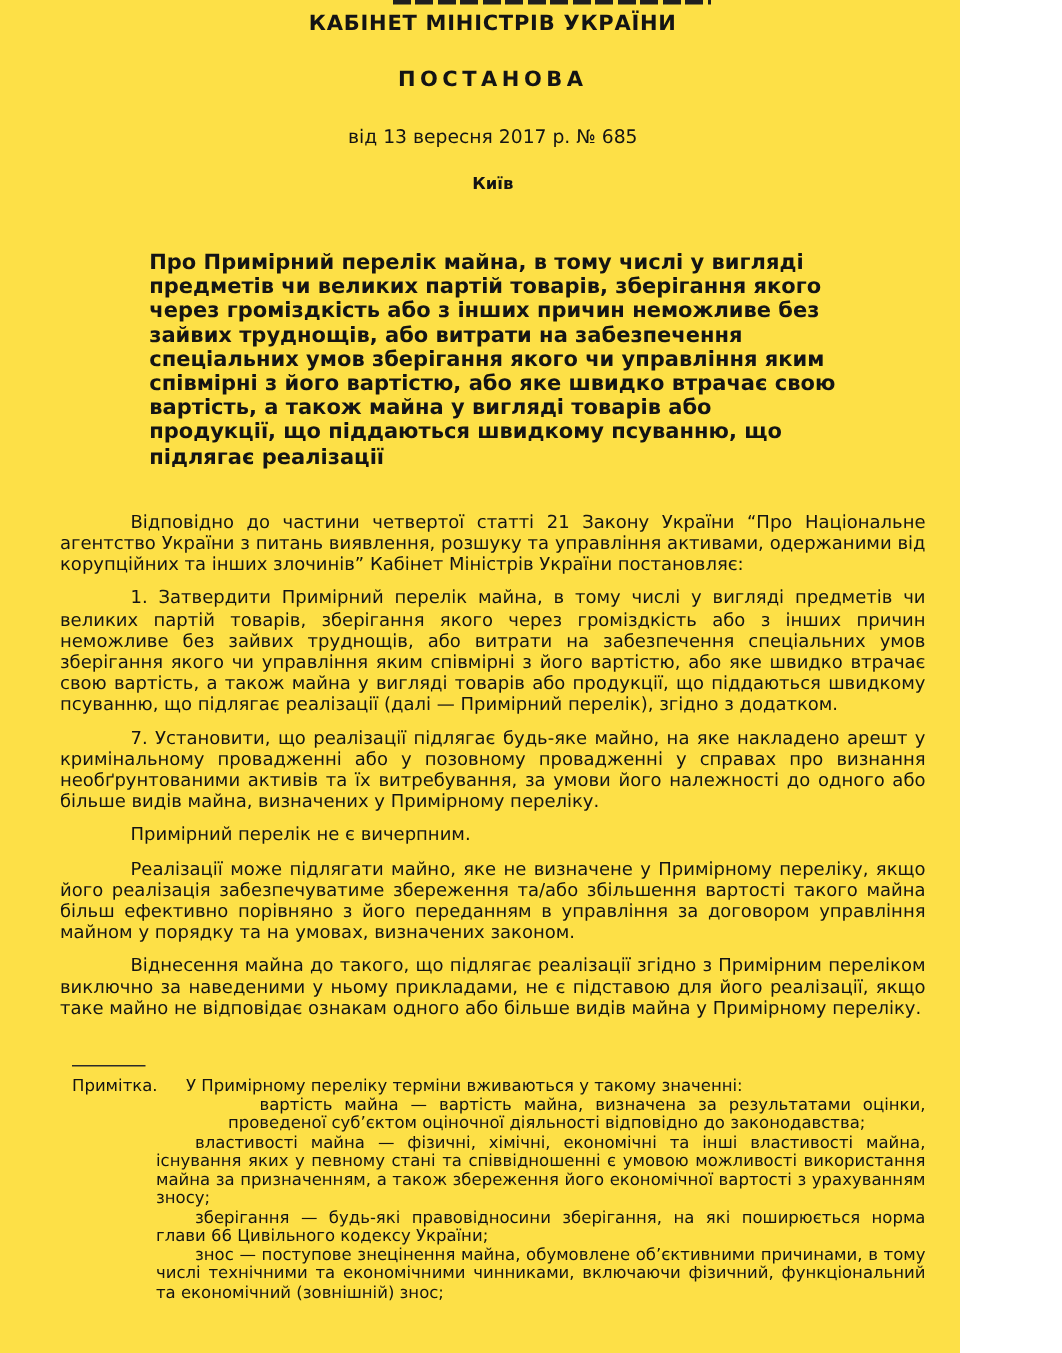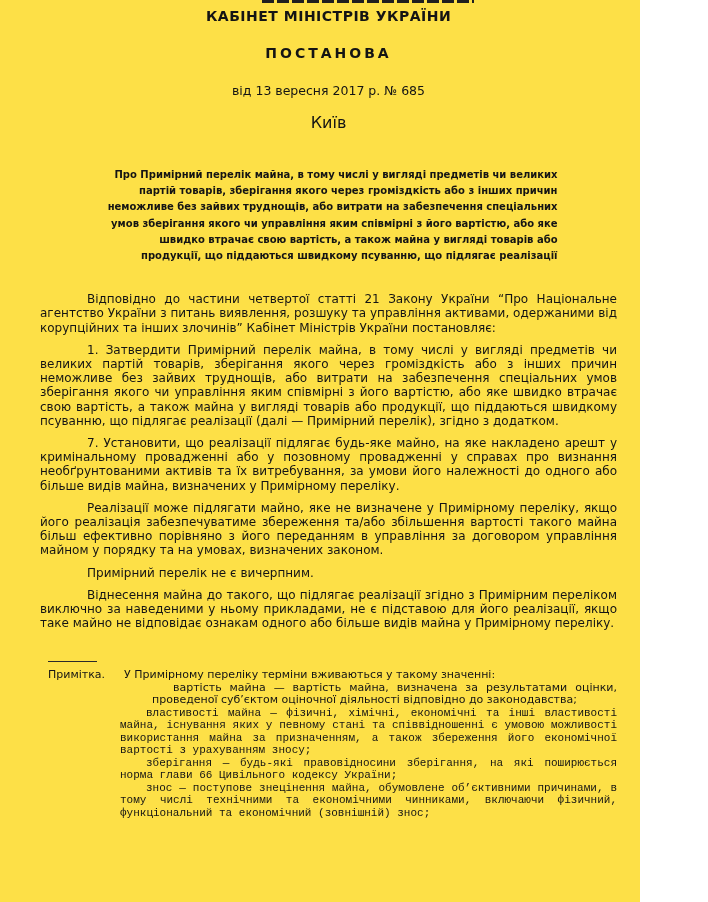--- a/index.html
+++ b/index.html
@@ -39,31 +39,32 @@
     letter-spacing: 3px;
     line-height: 17px;
     margin: 20px 0 0 0;
   }
   .date-line {
     font-size: 12.5px;
     line-height: 16px;
     margin: 21px 0 0 0;
   }
   .city {
-    font-size: 16px;
+    font-size: 11px;
     line-height: 15px;
     margin: 16px 0 0 0;
+    font-weight: bold;
   }
   .doc-title {
     font-weight: bold;
-    font-size: 10px;
+    font-size: 14px;
     line-height: 16.2px;
     max-width: 458px;
     margin: 37px auto 0 auto;
-    text-align: right;
+    text-align: left;
   }
   .body-p {
     font-size: 12px;
     line-height: 14.2px;
     text-align: justify;
     text-indent: 47px;
     margin: 8px 0 0 0;
   }
   .body-p.first { margin-top: 28px; }
   .b { font-weight: normal; }
@@ -79,43 +80,43 @@
     font-size: 11px;
     line-height: 12.5px;
   }
   .fn-intro { margin: 0 0 0 8px; }
   .fn-intro-text { margin-left: 19px; }
   .fn-def {
     text-align: justify;
     margin: 0;
   }
   .fn-def-first { margin-left: 112px; text-indent: 21px; }
-  .fn-def-rest  { margin-left: 80px;  text-indent: 26px; font-family: Liberation Mono, monospace; }
+  .fn-def-rest  { margin-left: 64px;  text-indent: 26px; }
 </style>
 </head>
 <body>
 
 <div class="page">
   <div class="top-artifact"></div>
 
   <div class="content">
 
     <p class="org c">КАБІНЕТ МІНІСТРІВ УКРАЇНИ</p>
     <p class="doc-type c">ПОСТАНОВА</p>
     <p class="date-line c">від 13 вересня 2017 р. № 685</p>
     <p class="city c">Київ</p>
 
     <p class="doc-title">Про Примірний перелік майна, в тому числі у вигляді предметів чи великих партій товарів, зберігання якого через громіздкість або з інших причин неможливе без зайвих труднощів, або витрати на забезпечення спеціальних умов зберігання якого чи управління яким співмірні з його вартістю, або яке швидко втрачає свою вартість, а також майна у вигляді товарів або продукції, що піддаються швидкому псуванню, що підлягає реалізації</p>
 
     <p class="body-p first"><span>Відповідно до частини четвертої статті 21 Закону України “Про Національне агентство України з питань виявлення, розшуку та управління активами, одержаними від корупційних та інших злочинів” Кабінет Міністрів України </span><span class="b">постановляє:</span></p>
 
     <p class="body-p">1. Затвердити Примірний перелік майна, в тому числі у вигляді предметів чи великих партій товарів, зберігання якого через громіздкість або з інших причин неможливе без зайвих труднощів, або витрати на забезпечення спеціальних умов зберігання якого чи управління яким співмірні з його вартістю, або яке швидко втрачає свою вартість, а також майна у вигляді товарів або продукції, що піддаються швидкому псуванню, що підлягає реалізації (далі — Примірний перелік), згідно з додатком.</p>
     <p class="body-p">7. Установити, що реалізації підлягає будь-яке майно, на яке накладено арешт у кримінальному провадженні або у позовному провадженні у справах про визнання необґрунтованими активів та їх витребування, за умови його належності до одного або більше видів майна, визначених у Примірному переліку.</p>
+    <p class="body-p">Примірний перелік не є вичерпним.</p>
     <p class="body-p">Реалізації може підлягати майно, яке не визначене у Примірному переліку, якщо його реалізація забезпечуватиме збереження та/або збільшення вартості такого майна більш ефективно порівняно з його переданням в управління за договором управління майном у порядку та на умовах, визначених законом.</p>
-    <p class="body-p">Примірний перелік не є вичерпним.</p>
     <p class="body-p">Віднесення майна до такого, що підлягає реалізації згідно з Примірним переліком виключно за наведеними у ньому прикладами, не є підставою для його реалізації, якщо таке майно не відповідає ознакам одного або більше видів майна у Примірному переліку.</p>
 
     <div class="fn-divider"></div>
 
     <div class="footnote">
       <p class="fn-intro"><span>Примітка.</span><span class="fn-intro-text">У Примірному переліку терміни вживаються у такому значенні:</span></p>
       <p class="fn-def fn-def-first">вартість майна — вартість майна, визначена за результатами оцінки, проведеної суб’єктом оціночної діяльності відповідно до законодавства;</p>
       <p class="fn-def fn-def-rest">властивості майна — фізичні, хімічні, економічні та інші властивості майна, існування яких у певному стані та співвідношенні є умовою можливості використання майна за призначенням, а також збереження його економічної вартості з урахуванням зносу;</p>
       <p class="fn-def fn-def-rest">зберігання — будь-які правовідносини зберігання, на які поширюється норма глави 66 Цивільного кодексу України;</p>
       <p class="fn-def fn-def-rest">знос — поступове знецінення майна, обумовлене об’єктивними причинами, в тому числі технічними та економічними чинниками, включаючи фізичний, функціональний та економічний (зовнішній) знос;</p>

